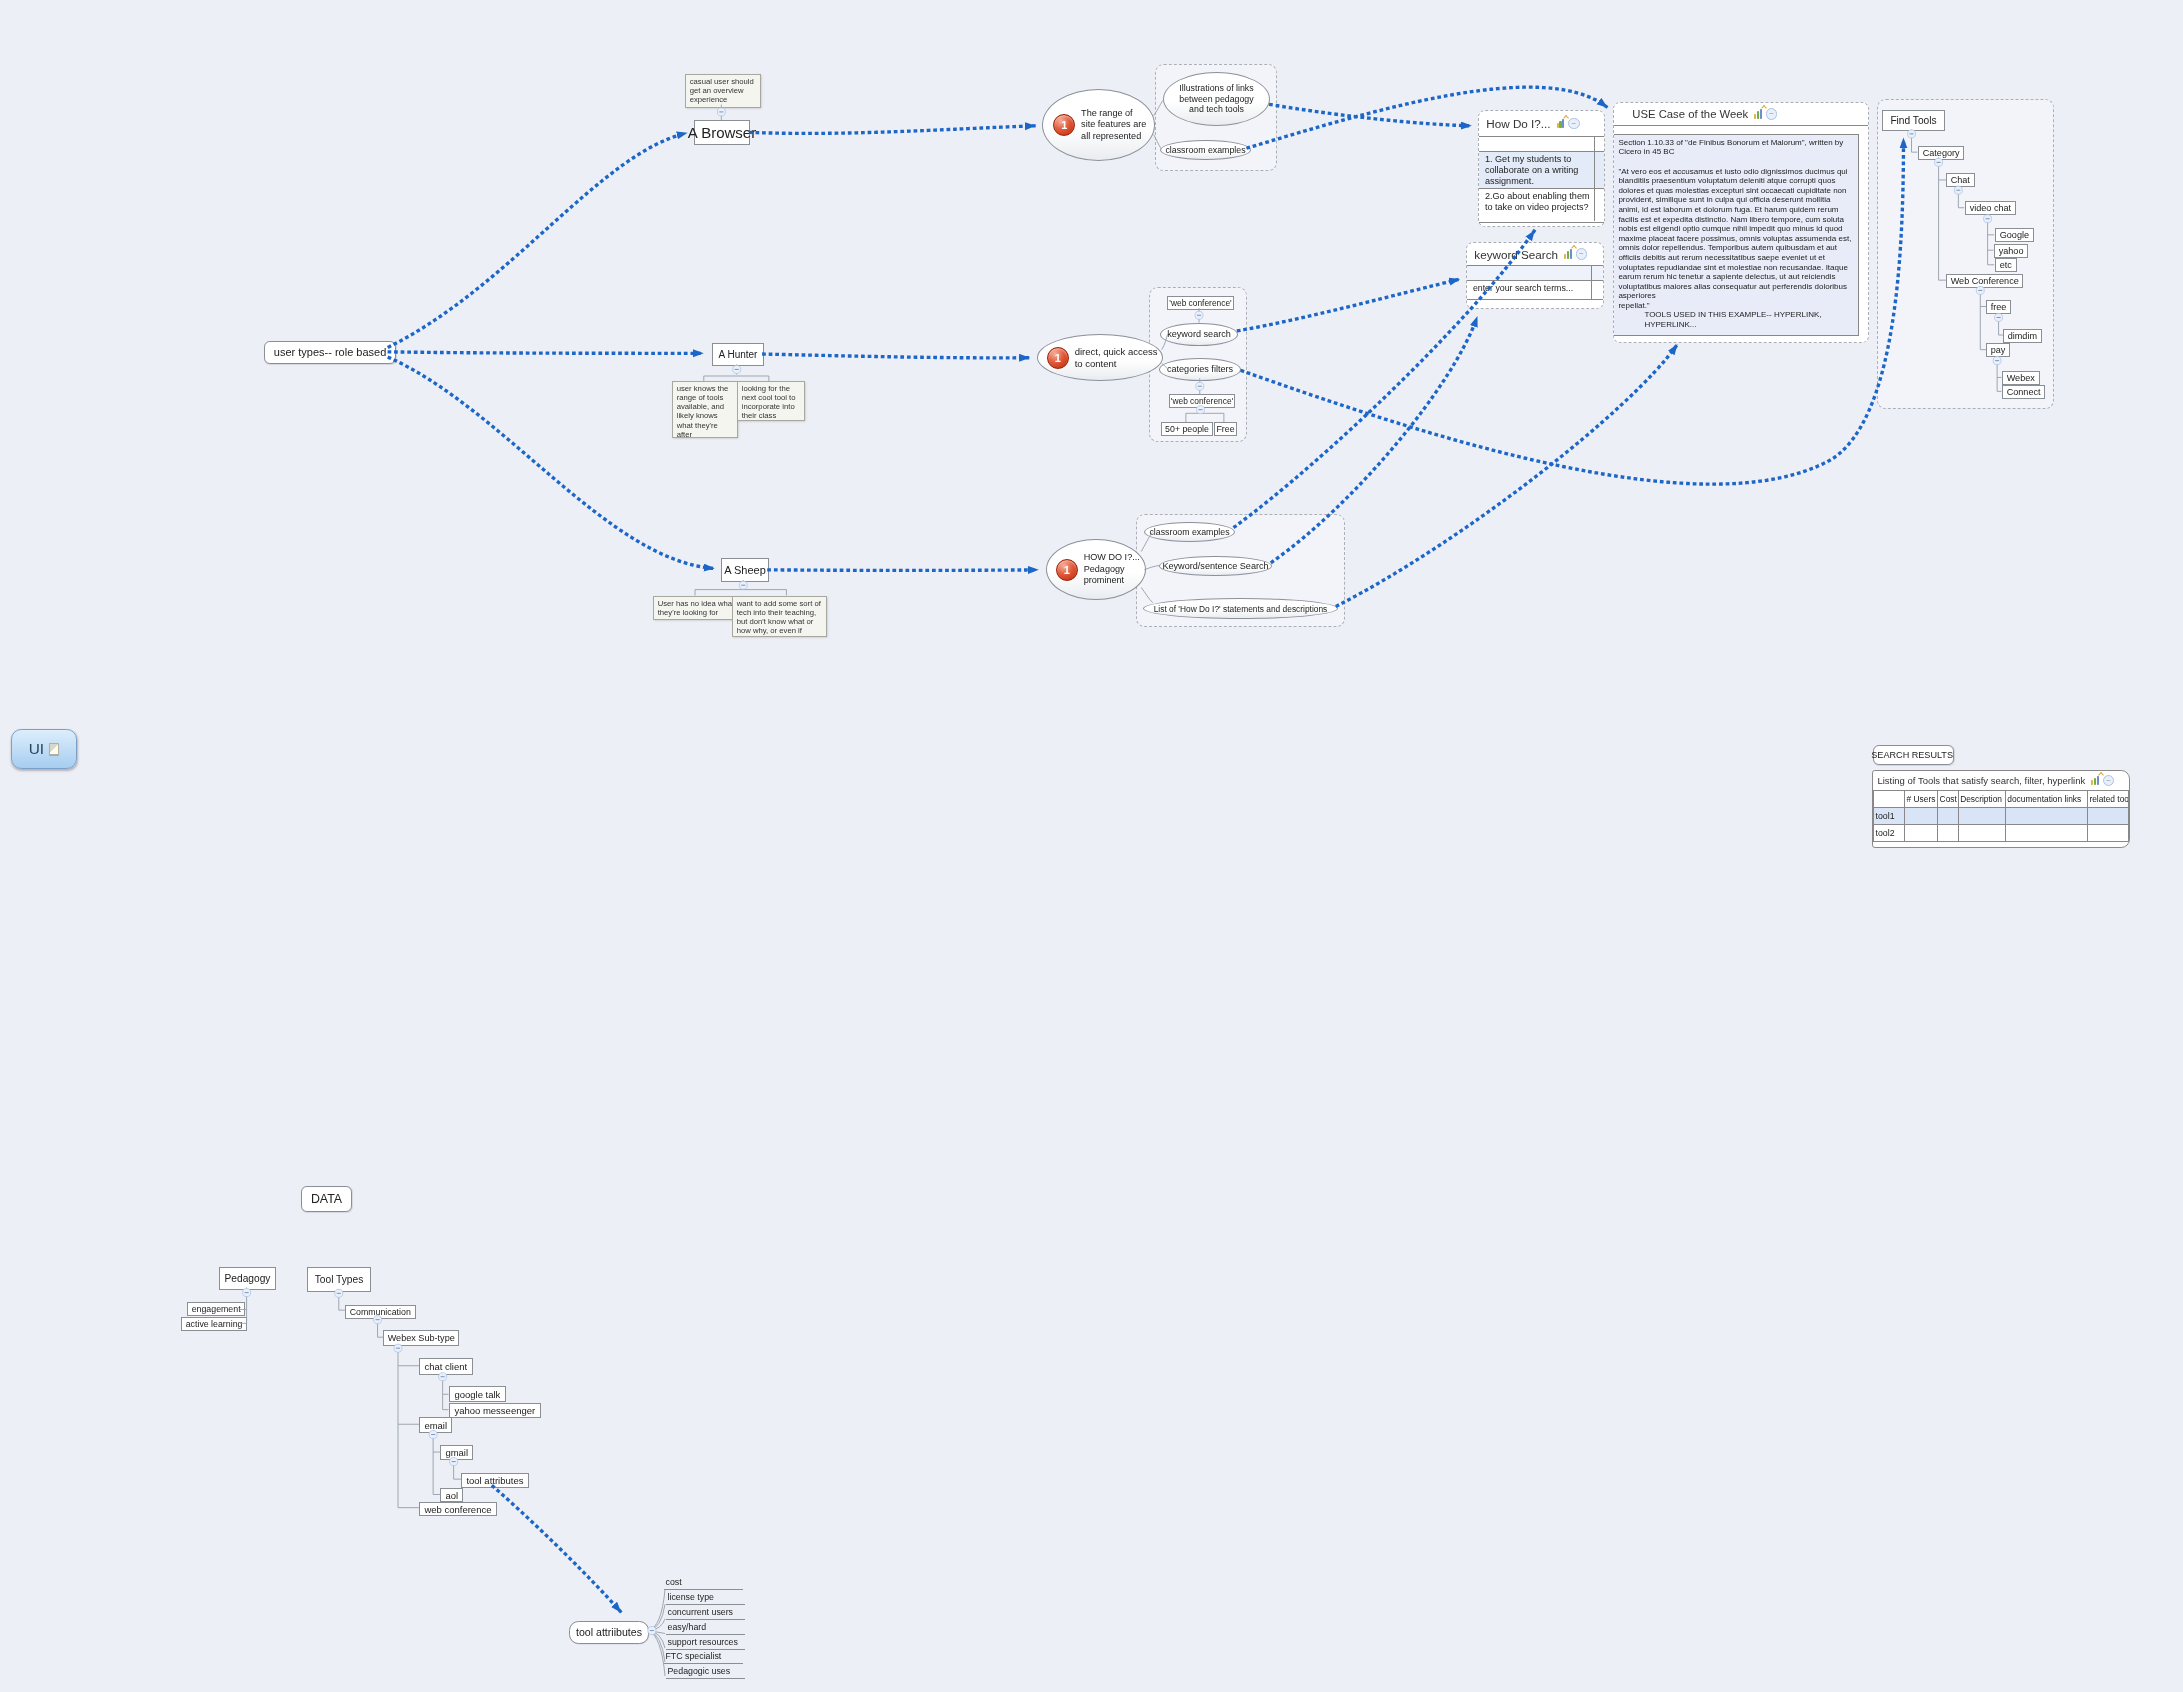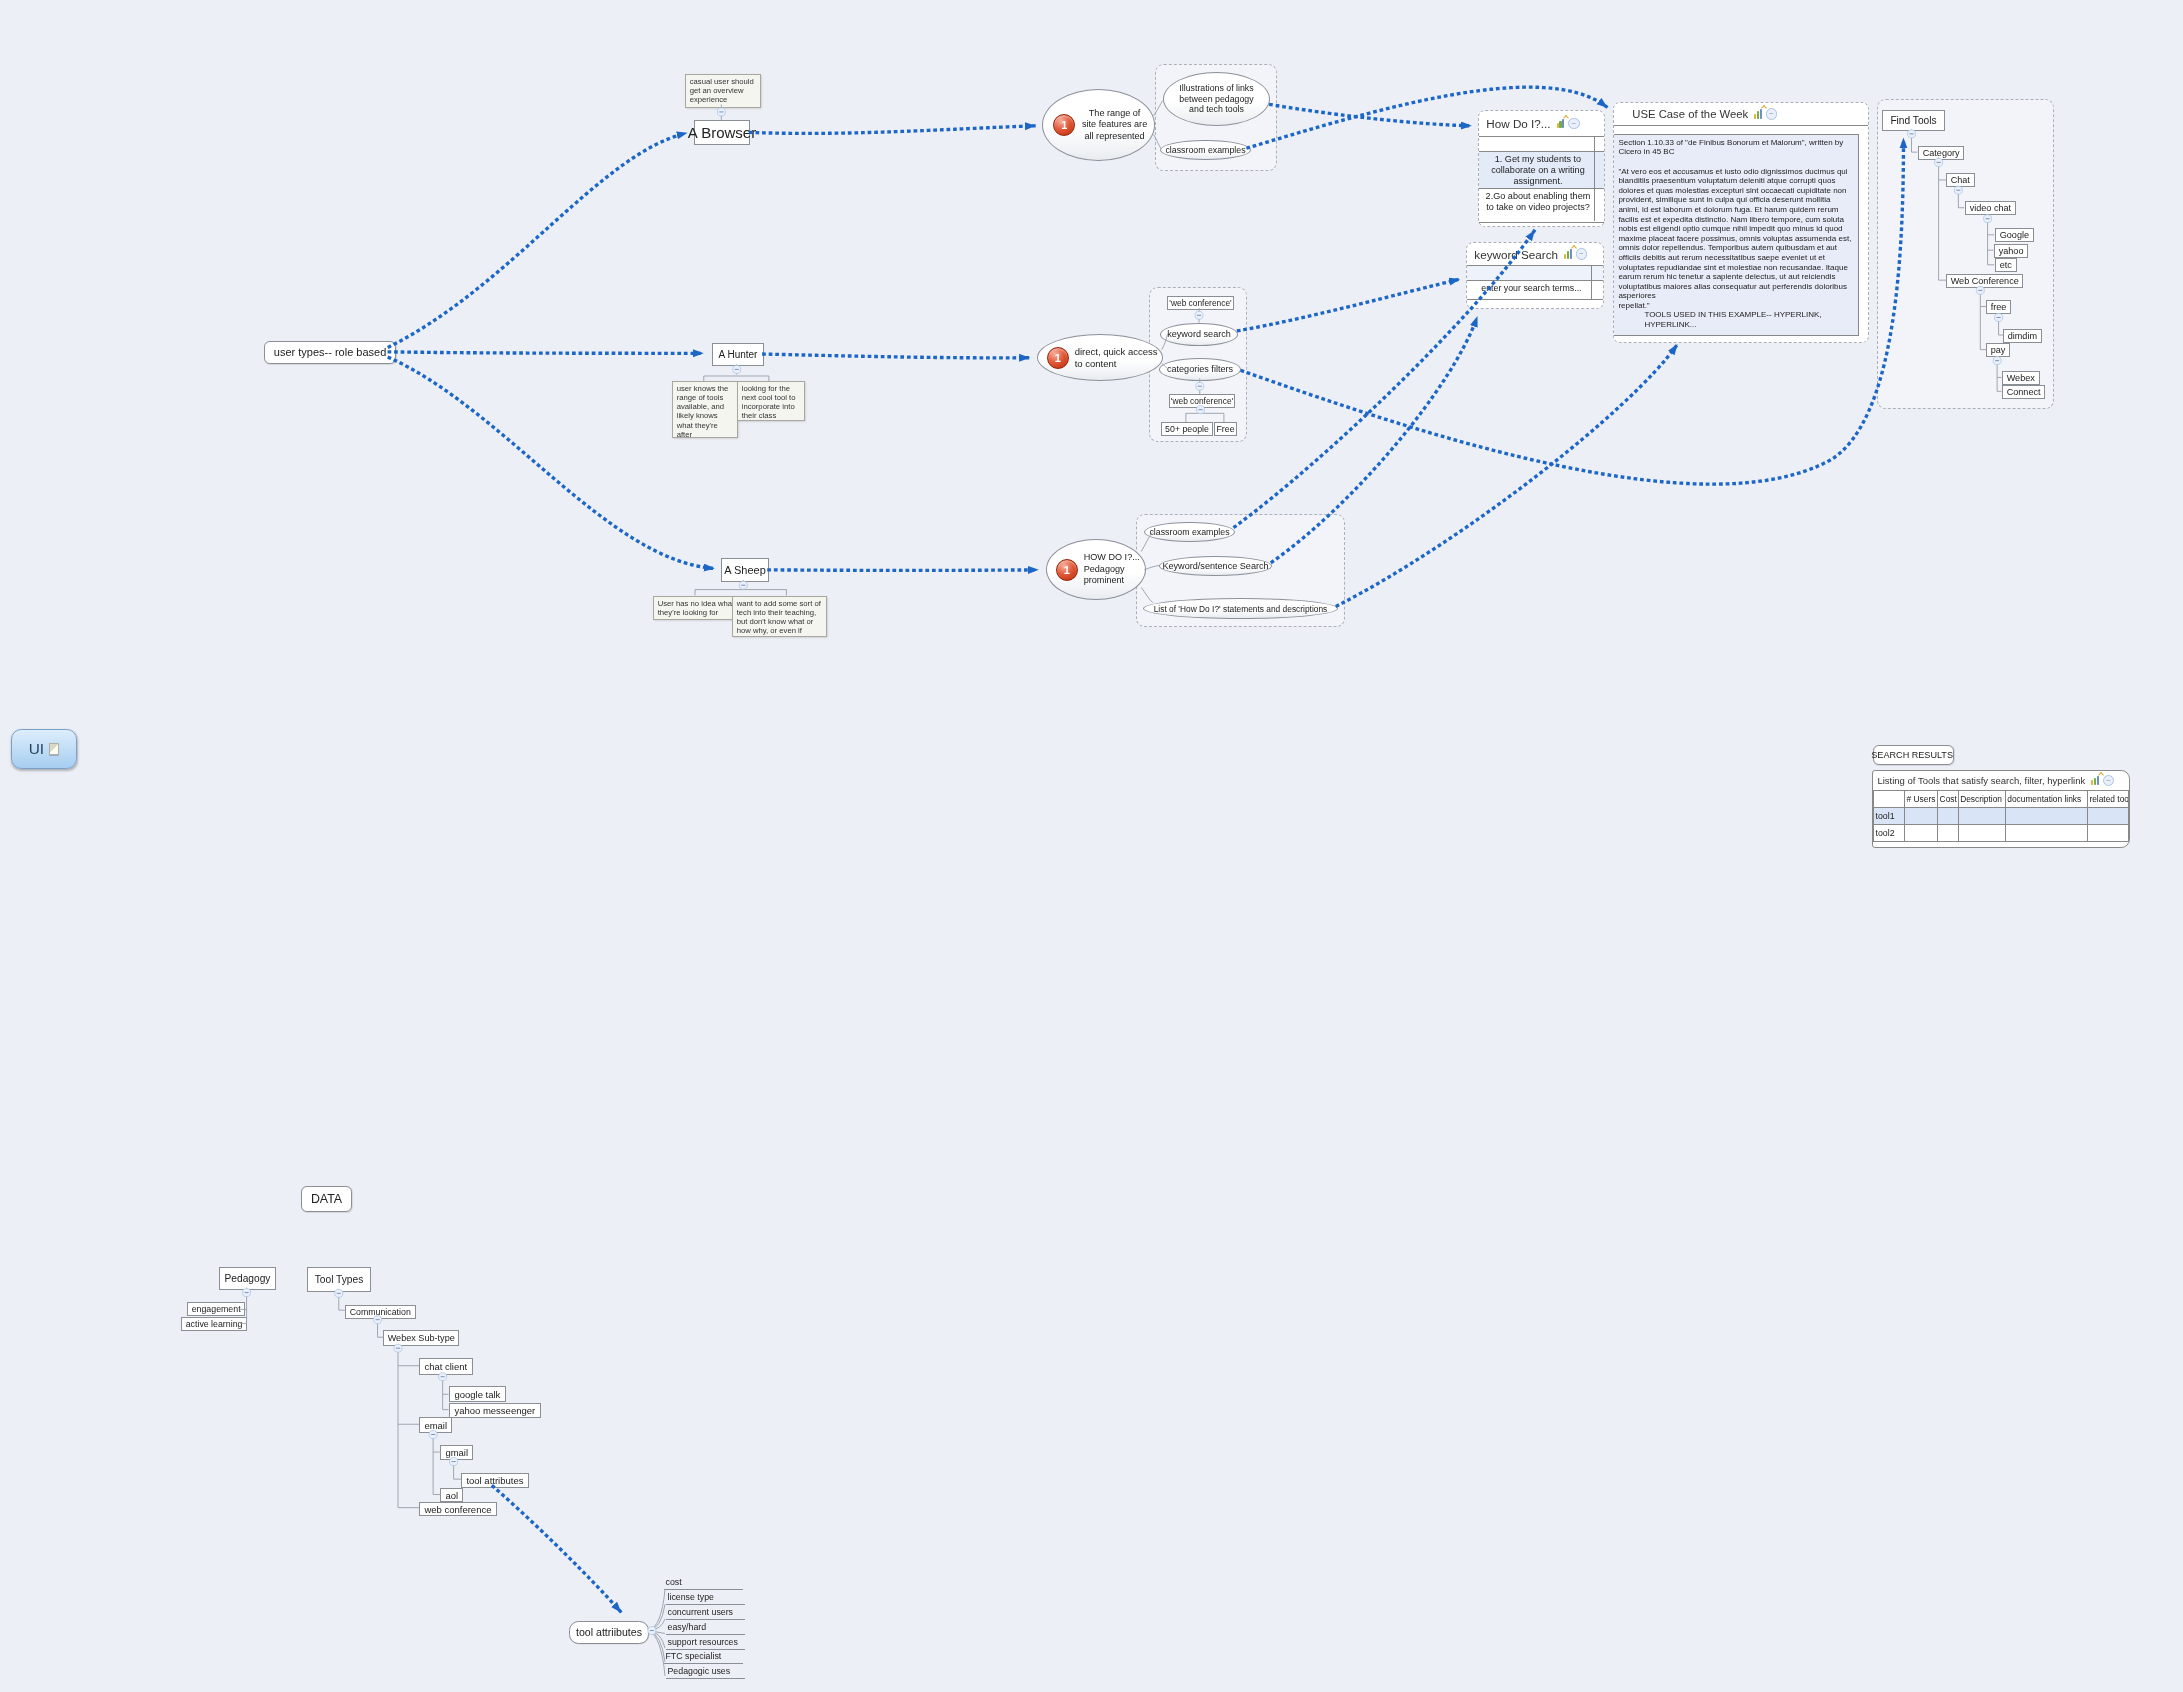--- a/index.html
+++ b/index.html
@@ -17,21 +17,21 @@
     justify-content:center;color:#222;}
   .ovt{text-align:center;}
   .badge{width:20px;height:20px;border-radius:50%;flex:0 0 20px;margin-right:5.9px;
     background:radial-gradient(circle at 35% 30%,#f6b0a0,#e15937 45%,#b92406);
     border:0.7px solid #992005;color:#fff;font-weight:bold;font-size:11px;
     display:flex;align-items:center;justify-content:center;box-shadow:inset 0 1.5px 2.2px rgba(255,255,255,.45);}
   
   .dpanel{position:absolute;border:1.5px dashed #a9aeb6;border-radius:7.3px;background:#fff;box-sizing:border-box;}
   .dzone{position:absolute;border:1.5px dashed #aab0b8;border-radius:8.8px;background:rgba(250,251,253,.45);box-sizing:border-box;}
   .phead{display:flex;align-items:center;padding:0 7.3px;color:#333;}
-  .ptable{border-top:0.7px solid #888;text-align:center;}
+  .ptable{border-top:0.7px solid #888;}
   .prow{border-bottom:0.7px solid #888;box-sizing:border-box;padding:2.2px 13px 2.2px 5.9px;font-size:9.1px;line-height:1.22;white-space:normal;}
   .vline{position:absolute;width:0;border-left:0.7px solid #888;}
   
   .chart{display:inline-flex;align-items:flex-end;gap:0.7px;height:9.5px;margin:0 3.7px 0 5.9px;position:relative;}
   .chart i{display:block;width:2.2px;border-radius:0.7px;}
   .c1{height:5.1px;background:#dfb63e;}.c2{height:7.3px;background:#76ae45;}.c3{height:9.5px;background:#6b8fc7;}
   .chart::after{content:"";position:absolute;right:-3.7px;top:-2.9px;width:2.9px;height:2.9px;
     border-top:1.5px solid #d9a934;border-right:1.5px solid #d9a934;transform:rotate(-45deg);}
   .pm{display:inline-flex;width:9.5px;height:9.5px;border-radius:50%;background:#e9f0fb;border:0.7px solid #a9c3e3;
     color:#8096b4;font-size:8px;line-height:8px;align-items:center;justify-content:center;flex:0 0 9.5px;}
@@ -190,21 +190,21 @@
 
   <div class="bx" style="left:694px;top:120px;width:54px;height:23.4px;font-size:15px;">
     <span>A Browser</span>
   </div>
   <div class="note" style="left:685px;top:74px;width:67px;height:28px;">
     <span>casual user should get an overview experience</span>
   </div>
 
   <div class="ov" style="left:1042px;top:89px;width:113px;height:72px;padding:0 5.9px 0 10.2px;box-sizing:border-box;">
     <span class="badge">1</span>
-    <span style="font-size:9.1px;line-height:1.25;text-align:center;">The range of site features are all represented</span>
+    <span style="font-size:9.1px;line-height:1.25;">The range of site features are all represented</span>
   </div>
   <div class="ov ovt" style="left:1163px;top:72px;width:107px;height:54px;font-size:8.8px;line-height:1.25;padding:0 8.8px;box-sizing:border-box;">
     <span>Illustrations of links between pedagogy and tech tools</span>
   </div>
   <div class="ov ovt" style="left:1160px;top:140px;width:89px;height:18.3px;font-size:8.8px;">
     <span>classroom examples</span>
   </div>
 
   <div class="bx" style="left:712px;top:343px;width:50px;height:21px;font-size:10px;">
     <span>A Hunter</span>

